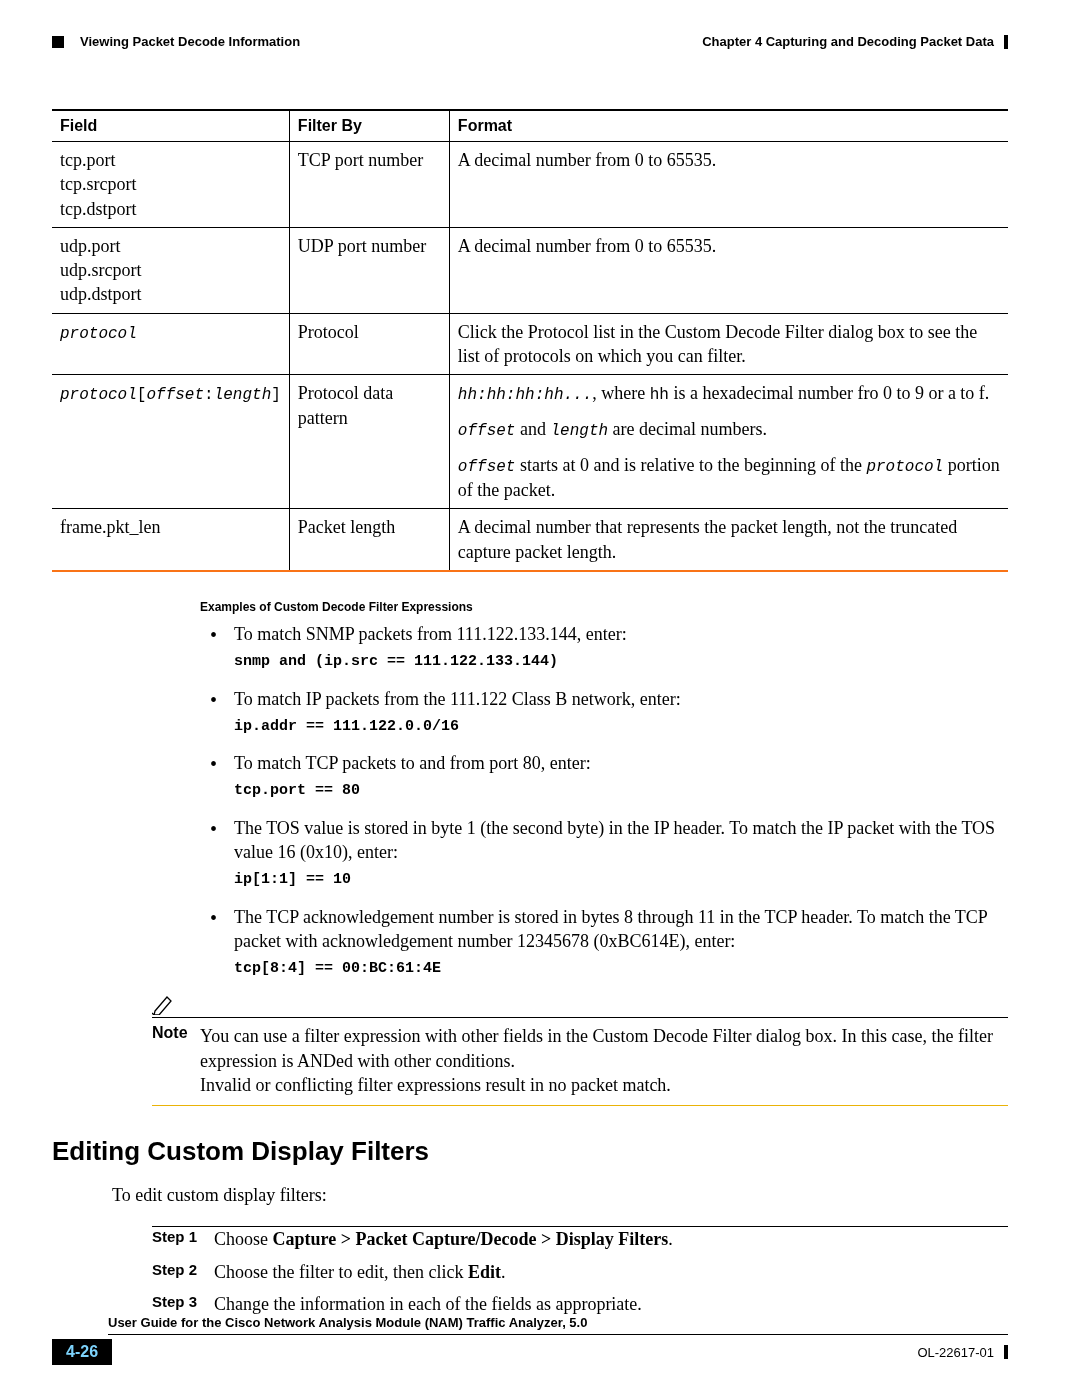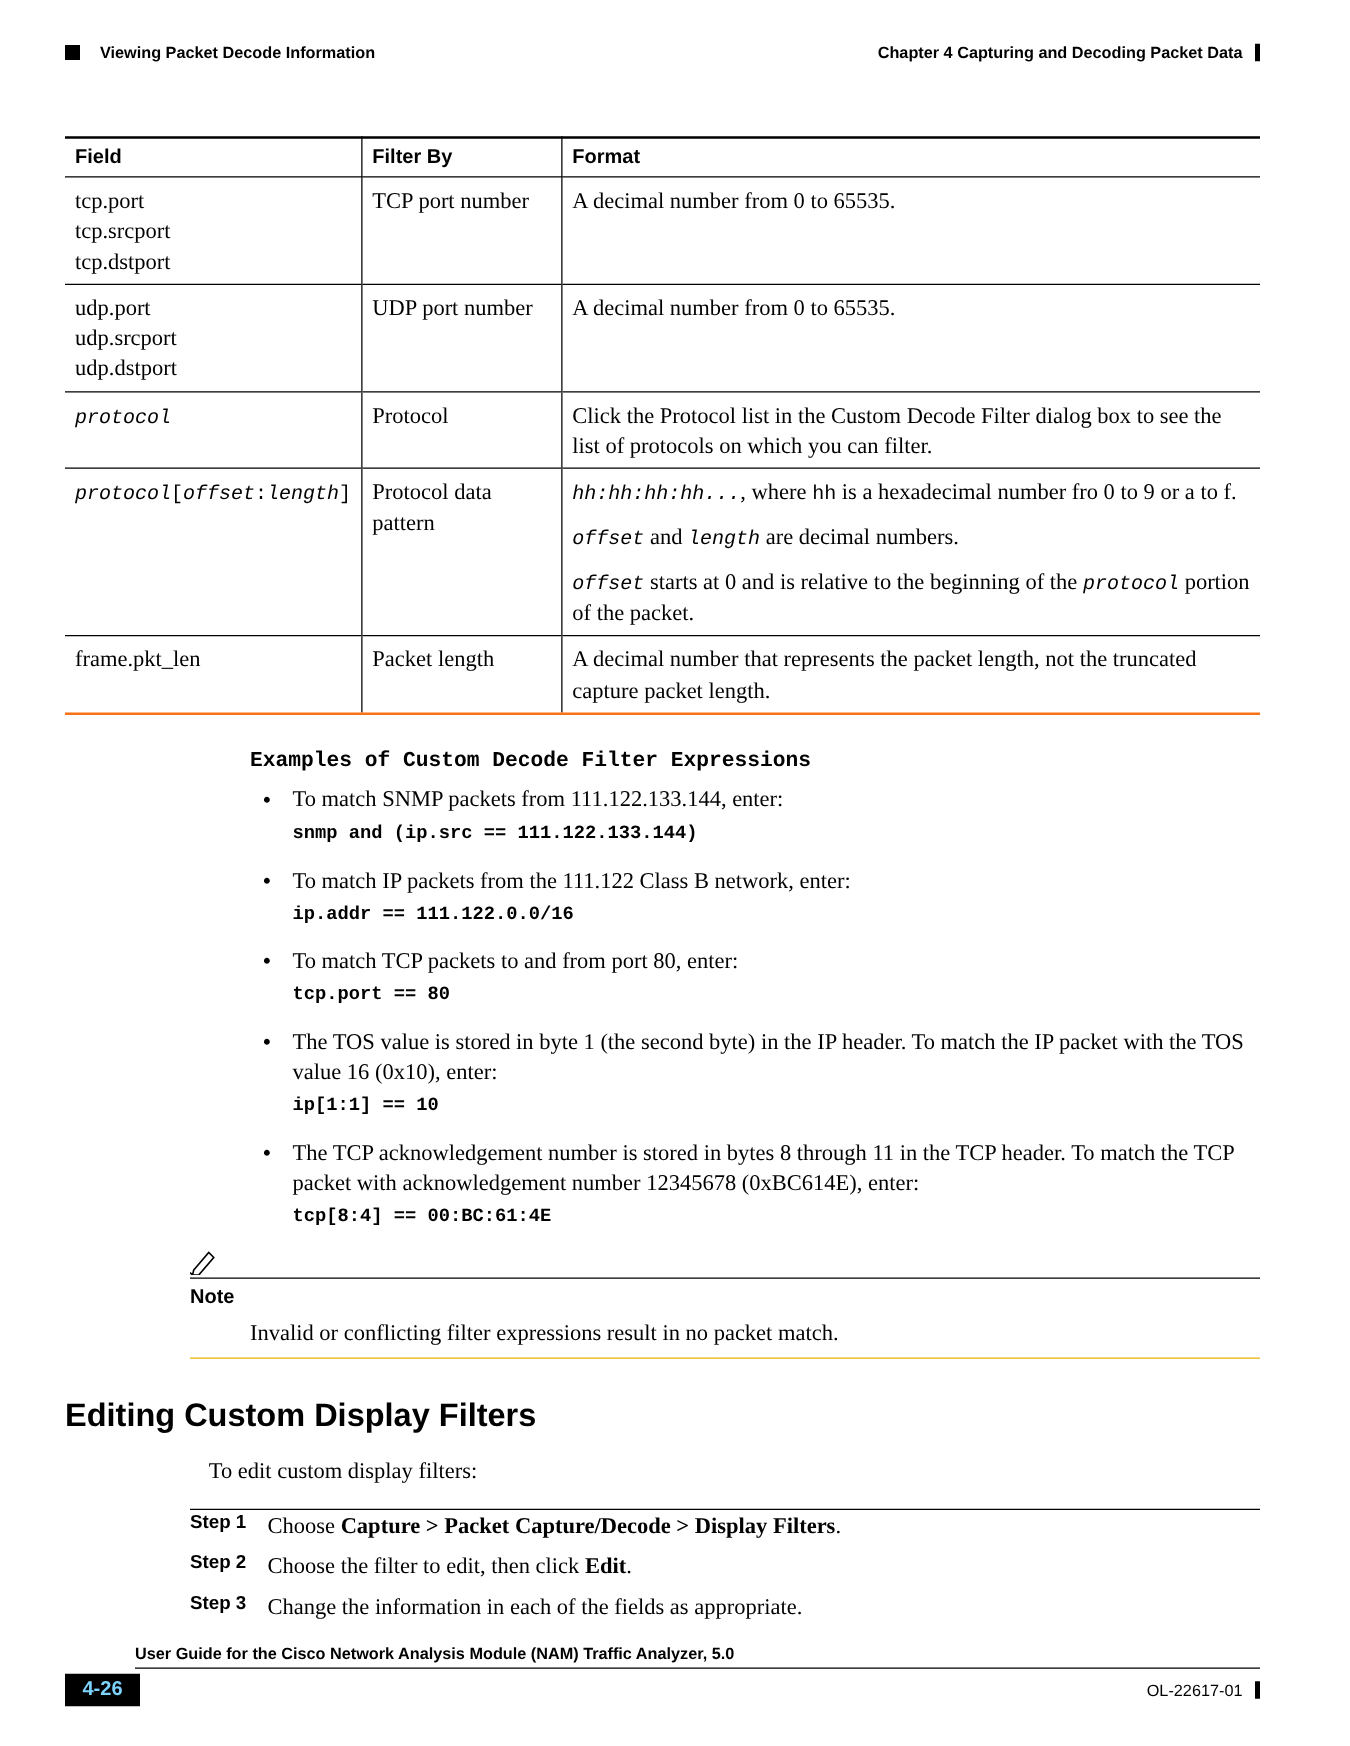--- a/index.html
+++ b/index.html
@@ -81,23 +81,23 @@
     font-size: 18px;
     line-height: 1.35;
   }
   td:last-child { border-right: none; }
   .mono { font-family: "Courier New", monospace; font-size: 16px; }
   .mono-italic { font-family: "Courier New", monospace; font-style: italic; font-size: 16px; }
   .col-field { width: 190px; }
   .col-filter { width: 160px; }
   
   .section-sub {
-    font-family: Liberation Mono, monospace;
-    font-weight: bold;
-    font-size: 17px;
+    font-family: Liberation Sans, sans-serif;
+    font-weight: bold;
+    font-size: 12px;
     margin-left: 148px;
     margin-bottom: 8px;
   }
   ul.examples {
     list-style: none;
     margin-left: 148px;
   }
   ul.examples > li {
     position: relative;
     padding-left: 34px;
@@ -143,21 +143,21 @@
   .note-text { line-height: 1.35; }
   
   h2.section-title {
     font-family: Arial, Helvetica, sans-serif;
     font-weight: bold;
     font-size: 26px;
     margin-top: 30px;
     margin-bottom: 18px;
   }
   .intro-line {
-    margin-left: 115px;
+    margin-left: 60px;
     margin-bottom: 20px;
   }
   .steps {
     margin-left: 100px;
     border-top: 1px solid #000;
   }
   .step-row {
     display: flex;
     margin-bottom: 8px;
     line-height: 1.35;
@@ -307,21 +307,21 @@
     <div class="note-block">
       <div class="note-icon">
         <svg width="24" height="22" viewBox="0 0 24 22">
           <path d="M3 18 L15 4 L19 8 L7 22 L2 22 Z" fill="none" stroke="#000" stroke-width="1.3"></path>
           <path d="M2 22 L0 20" stroke="#000" stroke-width="1.3"></path>
         </svg>
       </div>
       <div class="note-body">
         <div class="note-label">Note</div>
         <div class="note-text">
-          <br>
+          <span>You can use a filter expression with other fields in the Custom Decode Filter dialog box. In this case, the filter expression is ANDed with other conditions.</span><br>
           <span>Invalid or conflicting filter expressions result in no packet match.</span>
         </div>
       </div>
     </div>
 
     <h2 class="section-title">Editing Custom Display Filters</h2>
     <div class="intro-line">To edit custom display filters:</div>
 
     <div class="steps">
       <div class="step-row">

